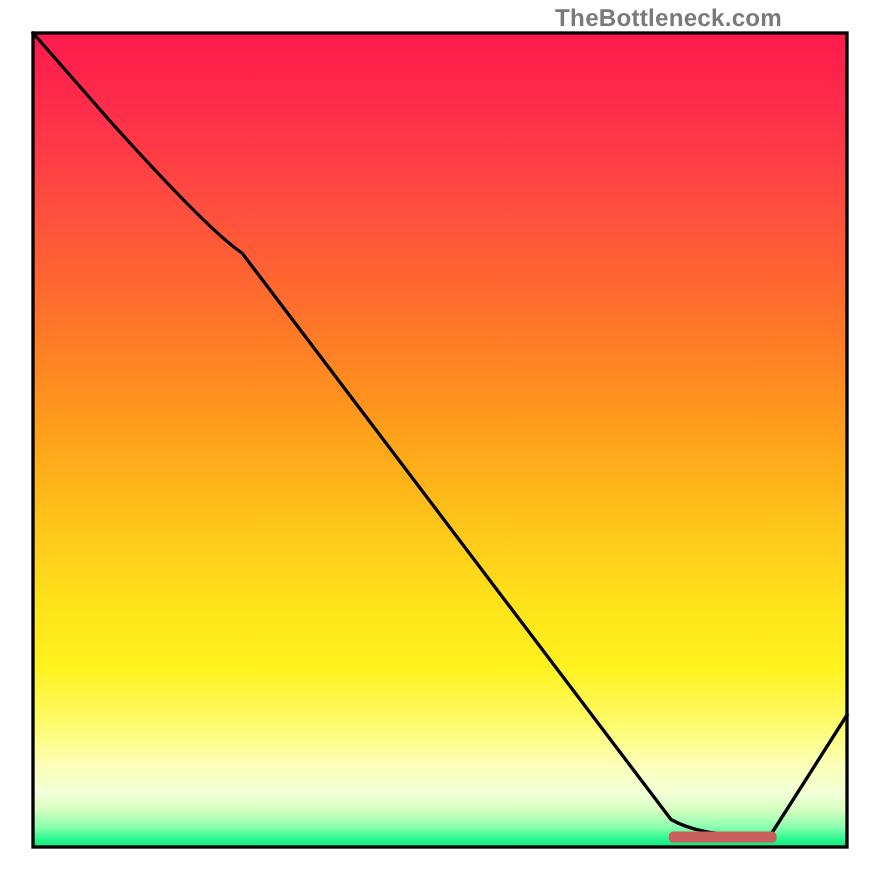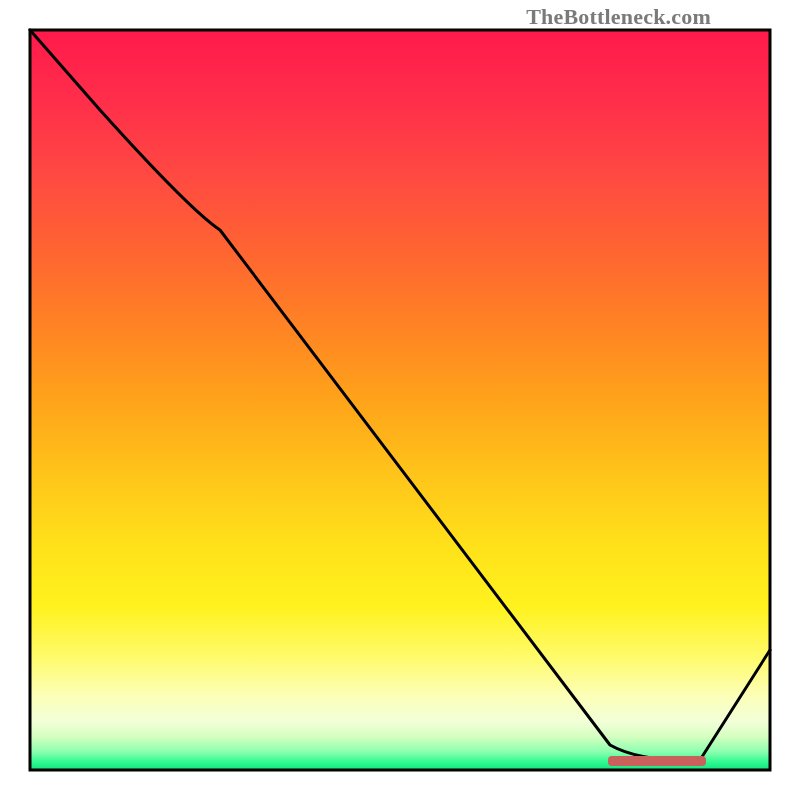--- a/index.html
+++ b/index.html
@@ -8,21 +8,20 @@
     width: 800px;
     height: 800px;
     overflow: hidden;
     background: #ffffff;
     font-family: Arial, Helvetica, sans-serif;
   }
   .container {
     position: relative;
     width: 721px;
     height: 800px;
-    font-family: Liberation Serif, serif;
   }
   .watermark {
     position: absolute;
     top: 4px;
     right: 10px;
     font-size: 22px;
     font-weight: 600;
     color: #7a7a7a;
     letter-spacing: 0.2px;
   }

